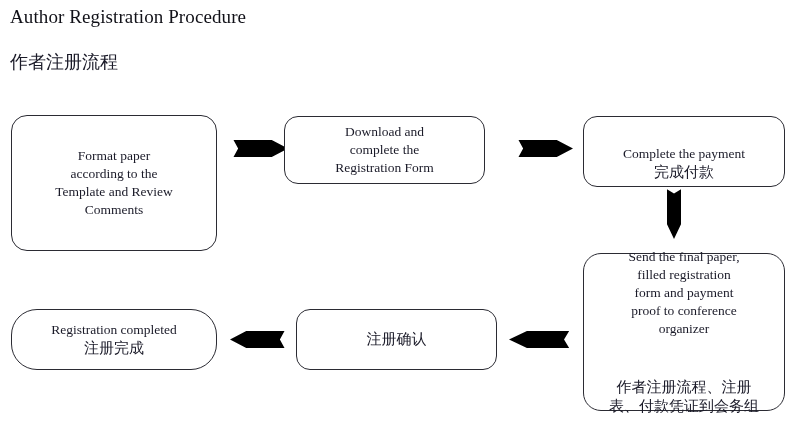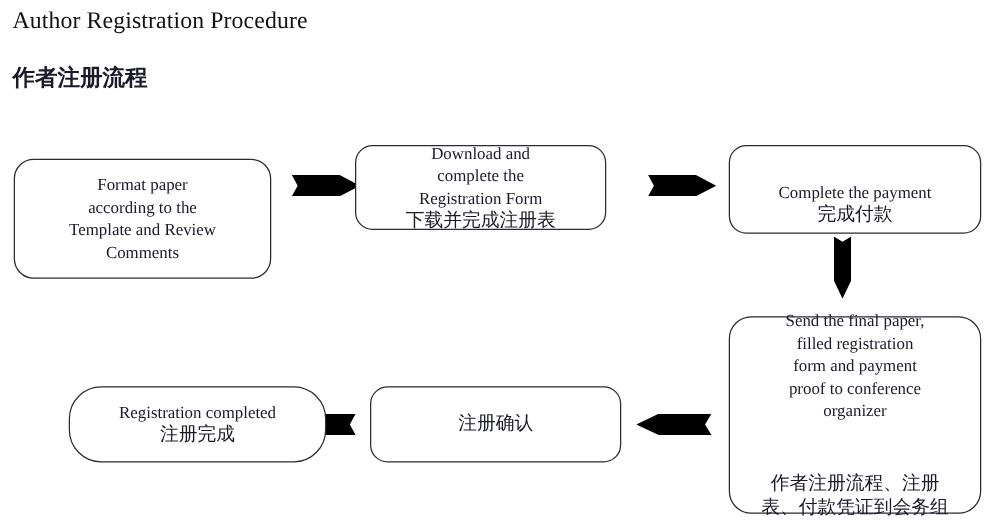--- a/index.html
+++ b/index.html
@@ -32,21 +32,21 @@
     font-weight: normal;
     letter-spacing: 0.1px;
     white-space: nowrap;
     color: #111118;
   }
   .doc-subtitle {
     position: absolute;
     left: 10px;
     top: 50px;
     font-size: 18px;
-    font-weight: bold;
+    font-weight: normal;
     white-space: nowrap;
     color: #1a1a28;
   }
 
   
   .node {
     position: absolute;
     box-sizing: border-box;
     border: 1.4px solid #2b2b33;
     border-radius: 14px;
@@ -65,26 +65,26 @@
     display: block;
     white-space: pre-line;
   }
   .node .zh {
     font-size: 15px;
     line-height: 19px;
     display: block;
     white-space: pre-line;
   }
 
-  #node-format       { left: 11px;  top: 115px; width: 206px; height: 96px; border-radius: 16px; margin-top: 12px; }
+  #node-format       { left: 11px;  top: 115px; width: 206px; height: 136px; border-radius: 16px; }
   #node-download     { left: 284px; top: 116px; width: 201px; height: 68px;  border-radius: 14px; }
   #node-payment      { left: 583px; top: 116px; width: 202px; height: 71px;  border-radius: 14px; justify-content: flex-end; }
   #node-send         { left: 583px; top: 253px; width: 202px; height: 158px; border-radius: 18px; gap: 40px; }
   #node-confirmed    { left: 296px; top: 309px; width: 201px; height: 61px;  border-radius: 14px; }
-  #node-completed    { left: 11px;  top: 309px; width: 206px; height: 61px;  border-radius: 26px; margin-left: 44px; }
+  #node-completed    { left: 11px;  top: 309px; width: 206px; height: 61px;  border-radius: 26px; }
 
   
   .arrow {
     position: absolute;
     background: #000000;
   }
   .arrow-right {
     clip-path: polygon(0% 0%, 6% 0%, 14% 50%, 6% 100%, 0% 100%,
                        72% 100%, 100% 50%, 72% 0%);
   }
@@ -117,21 +117,20 @@
 Template and Review
 Comments</span>
   </div>
 
   <div class="arrow arrow-right" id="arrow-1"></div>
 
   <div class="node" id="node-download">
     <span class="en">Download and
 complete the
 Registration Form</span>
-    <span class="zh">下载并完成注册表</span>
   </div>
 
   <div class="arrow arrow-right" id="arrow-2"></div>
 
   <div class="node" id="node-payment">
     <span class="en">Complete the payment</span>
     <span class="zh">完成付款</span>
   </div>
 
   <div class="arrow arrow-down" id="arrow-3"></div>

